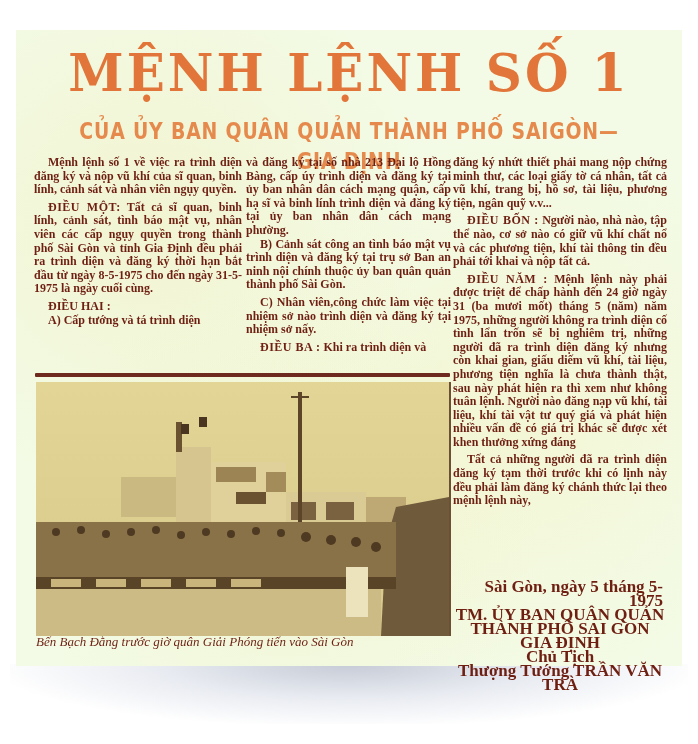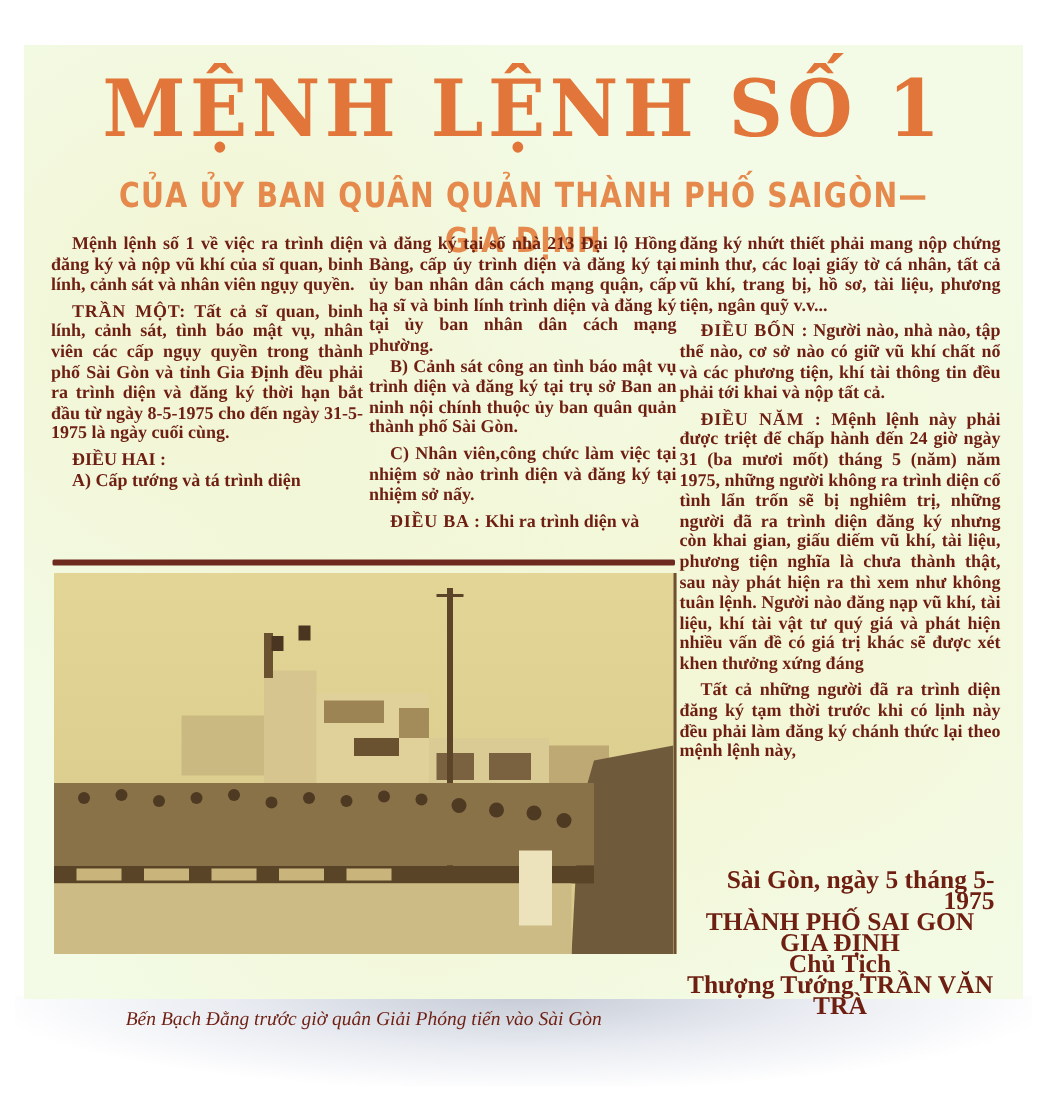--- a/index.html
+++ b/index.html
@@ -48,41 +48,41 @@
     position:absolute; left:19px; top:343px; width:415px; height:4px;
     background:#6e2a1e; border-radius:1px;
   }
   .photo {
     position:absolute; left:20px; top:352px; width:413px; height:254px;
     background:#d9c888; overflow:hidden;
     border-right:2px solid #6d5033;
   }
   .photo svg { display:block; }
   .caption {
-    position:absolute; left:20px; top:641px; width:413px; text-align:center;
+    position:absolute; left:20px; top:604px; width:413px; text-align:left;
     font-style:italic; font-size:13px; line-height:15px; color:#6e1f12;
   }
   .sig {
     position:absolute; left:437px; top:550px; width:214px; text-align:center;
     font-size:17px; line-height:14px; color:#6e1f12; font-weight:bold;
   }
   .sig .date { text-align:right; padding-right:4px; }
 </style>
 </head>
 <body>
 
 <div class="shadow"></div>
 
 <div class="paper">
   <div class="title">MỆNH LỆNH SỐ 1</div>
   <div class="subtitle">CỦA ỦY BAN QUÂN QUẢN THÀNH PHỐ SAIGÒN—GIA ĐỊNH</div>
 
   <div class="col col1">
     <p>Mệnh lệnh số 1 về việc ra trình diện đăng ký và nộp vũ khí của sĩ quan, binh lính, cảnh sát và nhân viên ngụy quyền.</p>
-    <p class="gap"><span class="heading">TRẦN MỘT:</span> <span>Tất cả sĩ quan, binh lính, cảnh sát, tình báo mật vụ, nhân viên các cấp ngụy quyền trong thành phố Sài Gòn và tỉnh Gia Định đều phải ra trình diện và đăng ký thời hạn bắt đầu từ ngày 8-5-1975 cho đến ngày 31-5-1975 là ngày cuối cùng.</span></p>
+    <p class="gap"><span class="heading">ĐIỀU MỘT:</span> <span>Tất cả sĩ quan, binh lính, cảnh sát, tình báo mật vụ, nhân viên các cấp ngụy quyền trong thành phố Sài Gòn và tỉnh Gia Định đều phải ra trình diện và đăng ký thời hạn bắt đầu từ ngày 8-5-1975 cho đến ngày 31-5-1975 là ngày cuối cùng.</span></p>
     <p class="gap">ĐIỀU HAI :</p>
     <p>A) Cấp tướng và tá trình diện</p>
   </div>
 
   <div class="col col2">
     <p style="text-indent:0">và đăng ký tại số nhà 213 Đại lộ Hồng Bàng, cấp úy trình diện và đăng ký tại ủy ban nhân dân cách mạng quận, cấp hạ sĩ và binh lính trình diện và đăng ký tại ủy ban nhân dân cách mạng phường.</p>
     <p>B) Cảnh sát công an tình báo mật vụ trình diện và đăng ký tại trụ sở Ban an ninh nội chính thuộc ủy ban quân quản thành phố Sài Gòn.</p>
     <p class="gap">C) Nhân viên,công chức làm việc tại nhiệm sở nào trình diện và đăng ký tại nhiệm sở nấy.</p>
     <p class="gap"><span class="heading">ĐIỀU BA :</span> <span>Khi ra trình diện và</span></p>
   </div>
@@ -154,17 +154,18 @@
 
       <rect x="0" y="207" width="345" height="47" fill="#cdbb86"></rect>
       <rect x="310" y="185" width="22" height="50" fill="#ece2bc"></rect>
     </svg>
   </div>
 
   <div class="caption">Bến Bạch Đằng trước giờ quân Giải Phóng tiến vào Sài Gòn</div>
 
   <div class="sig">
     <div class="date">Sài Gòn, ngày 5 tháng 5-1975</div>
+    <div>TM. ỦY BAN QUÂN QUẢN</div>
     <div>THÀNH PHỐ SAI GON GIA ĐỊNH</div>
     <div>Chủ Tịch</div>
     <div>Thượng Tướng TRẦN VĂN TRÀ</div>
   </div>
 </div>
 
 </body></html>

